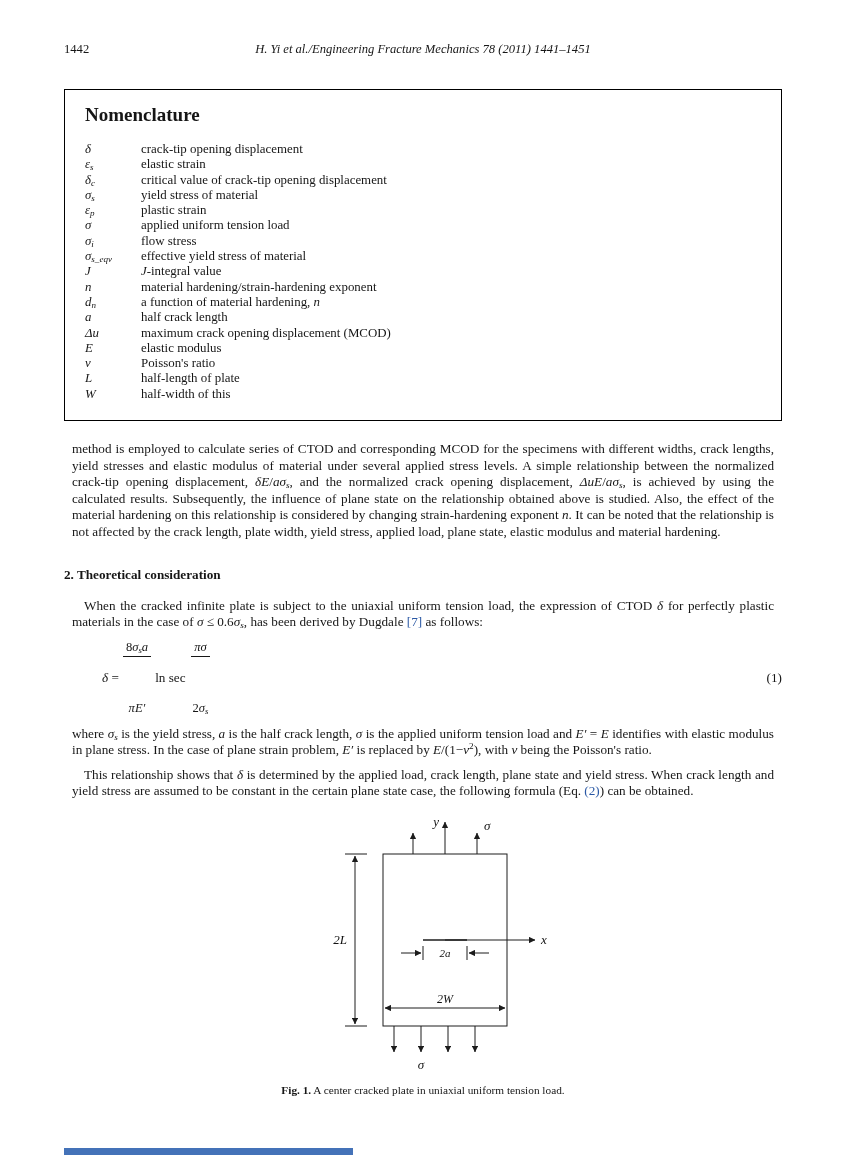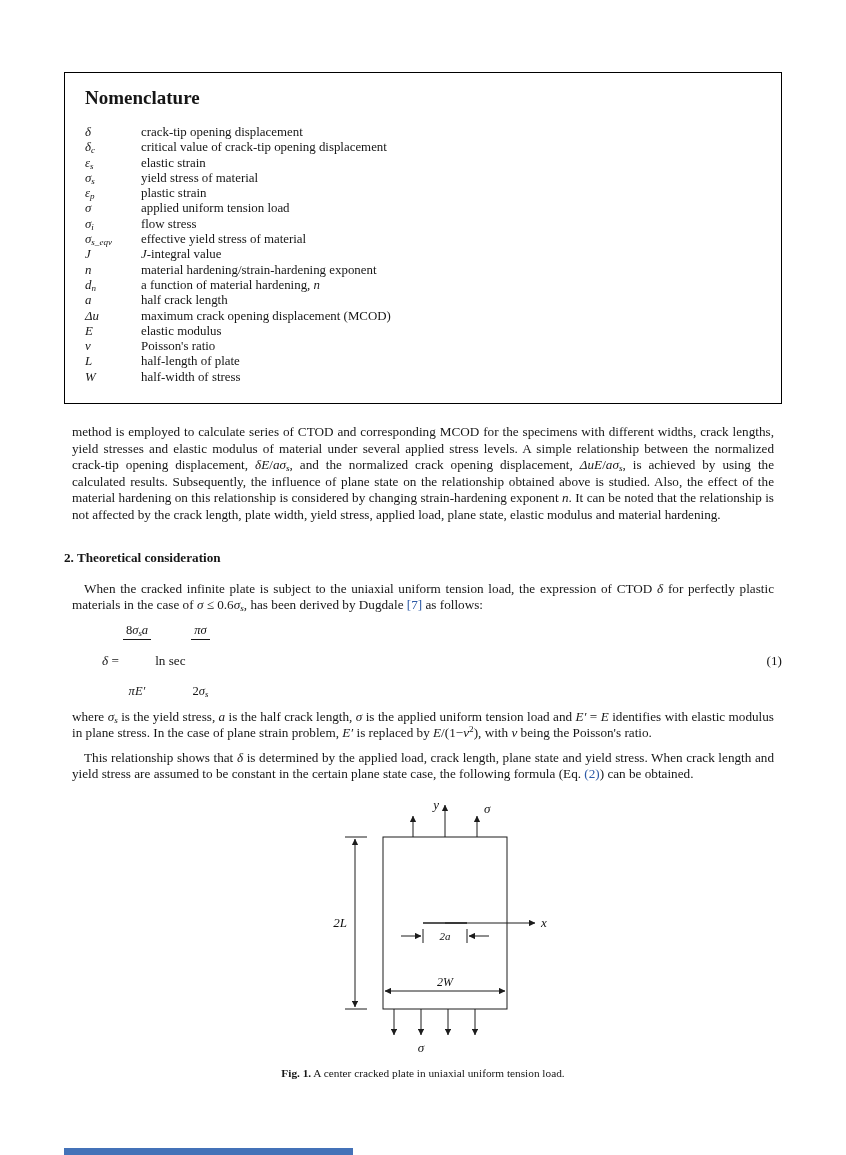--- a/index.html
+++ b/index.html
@@ -63,37 +63,41 @@
   .bottom-bar{
     position:absolute;left:64px;bottom:0;
     width:289px;height:7px;
   }
 </style>
 </head>
 <body>
 
 <div class="page">
 
+  <div class="pg-header">
+    <span class="pg-num">1442</span>
+    <span class="run-title">H. Yi et al./Engineering Fracture Mechanics 78 (2011) 1441–1451</span>
+  </div>
 
   <div class="nom-box">
     <p class="nom-title">Nomenclature</p>
     <div>
         <div class="nom-row">
           <span class="nom-sym"><span style="font-style: italic;">δ</span></span>
           <span class="nom-def"><span>crack-tip opening displacement</span></span>
         </div>
         <div class="nom-row">
+          <span class="nom-sym"><span style="font-style: italic;">ε</span><sub style="font-style: italic;">s</sub></span>
+          <span class="nom-def"><span>elastic strain</span></span>
+        </div>
+        <div class="nom-row">
           <span class="nom-sym"><span style="font-style: italic;">δ</span><sub style="font-style: italic;">c</sub></span>
           <span class="nom-def"><span>critical value of crack-tip opening displacement</span></span>
         </div>
         <div class="nom-row">
-          <span class="nom-sym"><span style="font-style: italic;">ε</span><sub style="font-style: italic;">s</sub></span>
-          <span class="nom-def"><span>elastic strain</span></span>
-        </div>
-        <div class="nom-row">
           <span class="nom-sym"><span style="font-style: italic;">σ</span><sub style="font-style: italic;">s</sub></span>
           <span class="nom-def"><span>yield stress of material</span></span>
         </div>
         <div class="nom-row">
           <span class="nom-sym"><span style="font-style: italic;">ε</span><sub style="font-style: italic;">p</sub></span>
           <span class="nom-def"><span>plastic strain</span></span>
         </div>
         <div class="nom-row">
           <span class="nom-sym"><span style="font-style: italic;">σ</span></span>
           <span class="nom-def"><span>applied uniform tension load</span></span>
@@ -133,21 +137,21 @@
         <div class="nom-row">
           <span class="nom-sym"><span style="font-style: italic;">ν</span></span>
           <span class="nom-def"><span>Poisson's ratio</span></span>
         </div>
         <div class="nom-row">
           <span class="nom-sym"><span style="font-style: italic;">L</span></span>
           <span class="nom-def"><span>half-length of plate</span></span>
         </div>
         <div class="nom-row">
           <span class="nom-sym"><span style="font-style: italic;">W</span></span>
-          <span class="nom-def"><span>half-width of stress</span></span>
+          <span class="nom-def"><span>half-width of this</span></span>
         </div>
       </div>
   </div>
 
   <p class="para first"><span>method is employed to calculate series of CTOD and corresponding MCOD for the specimens with different widths, crack lengths, yield stresses and elastic modulus of material under several applied stress levels. A simple relationship between the normalized crack-tip opening displacement, </span><span style="font-style: italic;">δE</span><span>/</span><span style="font-style: italic;">aσ</span><sub style="font-style: italic;">s</sub><span>, and the normalized crack opening displacement, </span><span style="font-style: italic;">ΔuE</span><span>/</span><span style="font-style: italic;">aσ</span><sub style="font-style: italic;">s</sub><span>, is achieved by using the calculated results. Subsequently, the influence of plane state on the relationship obtained above is studied. Also, the effect of the material hardening on this relationship is considered by changing strain-hardening exponent </span><span style="font-style: italic;">n</span><span>. It can be noted that the relationship is not affected by the crack length, plate width, yield stress, applied load, plane state, elastic modulus and material hardening.</span></p>
 
   <p class="section-heading">2. Theoretical consideration</p>
 
   <p class="para indent"><span>When the cracked infinite plate is subject to the uniaxial uniform tension load, the expression of CTOD </span><span style="font-style: italic;">δ</span><span> for perfectly plastic materials in the case of </span><span style="font-style: italic;">σ</span><span> ≤ 0.6</span><span style="font-style: italic;">σ</span><sub style="font-style: italic;">s</sub><span>, has been derived by Dugdale </span><span class="link" style="color: rgb(41, 87, 164);">[7]</span><span> as follows:</span></p>
 

